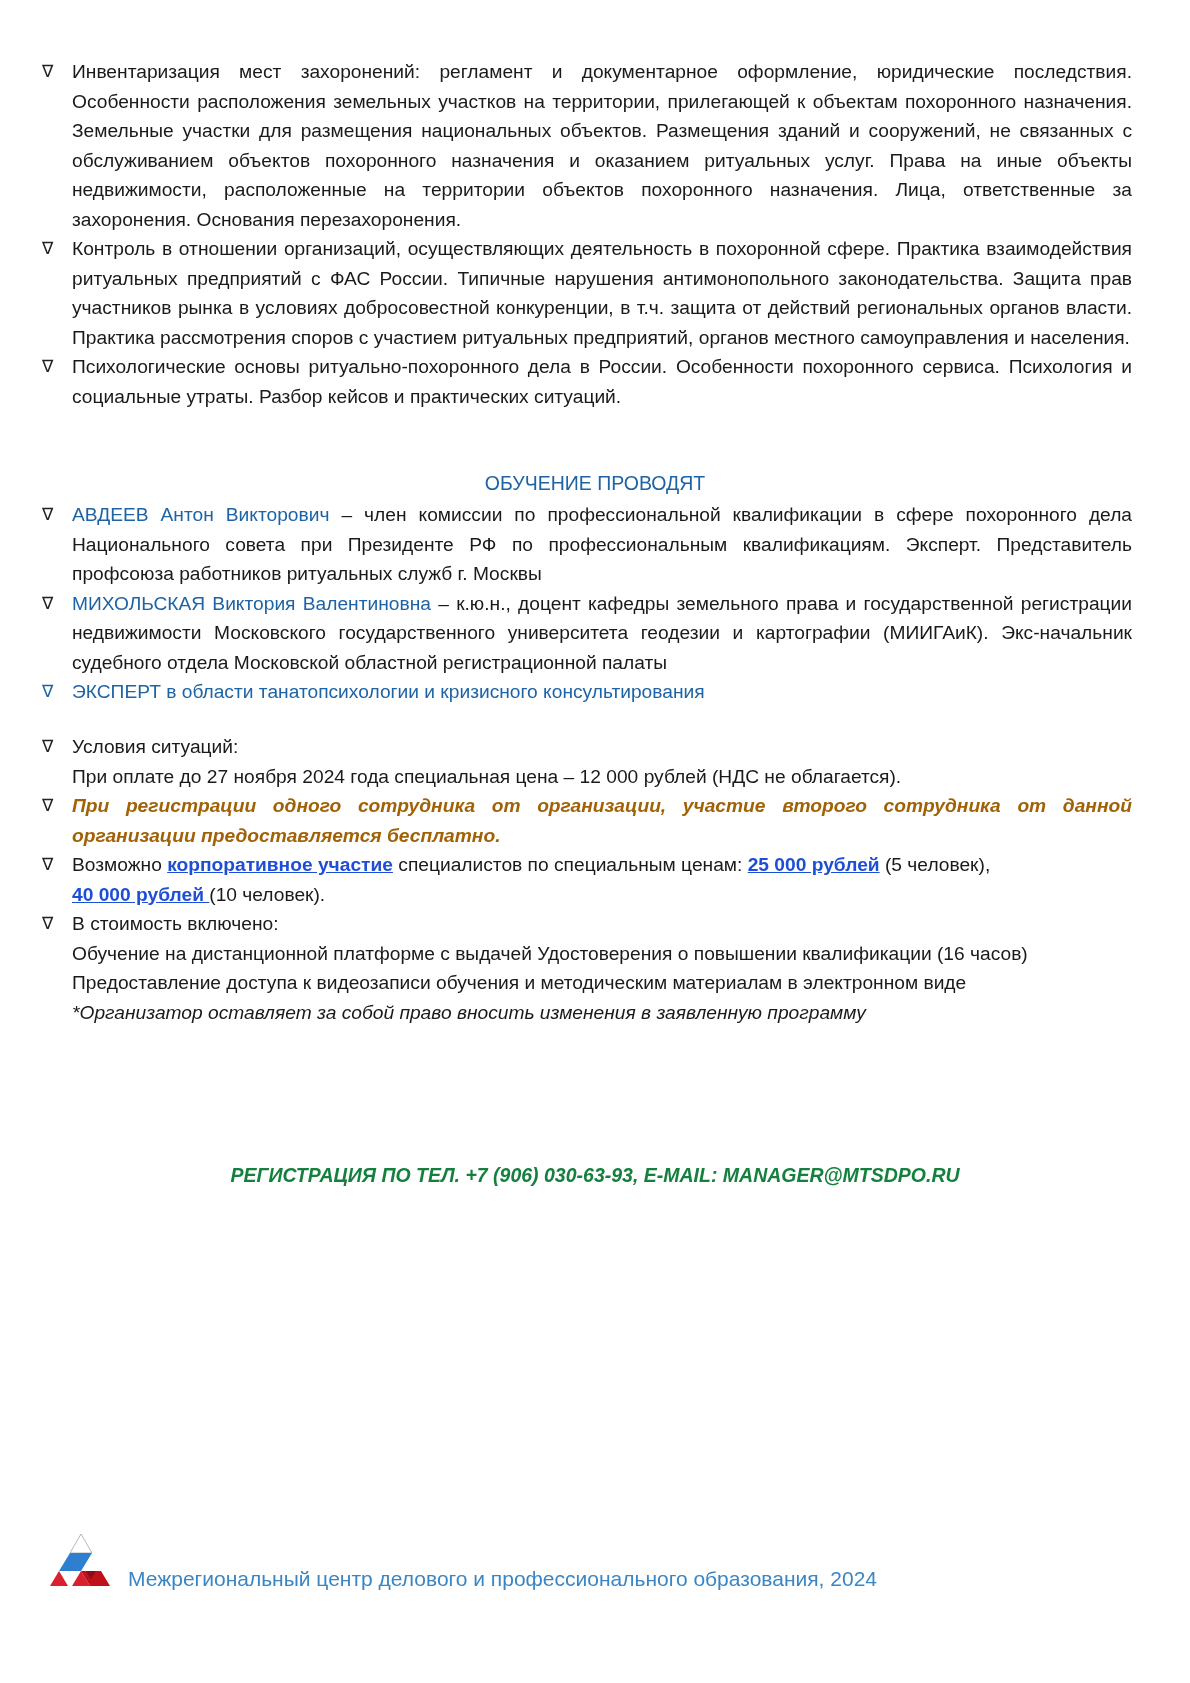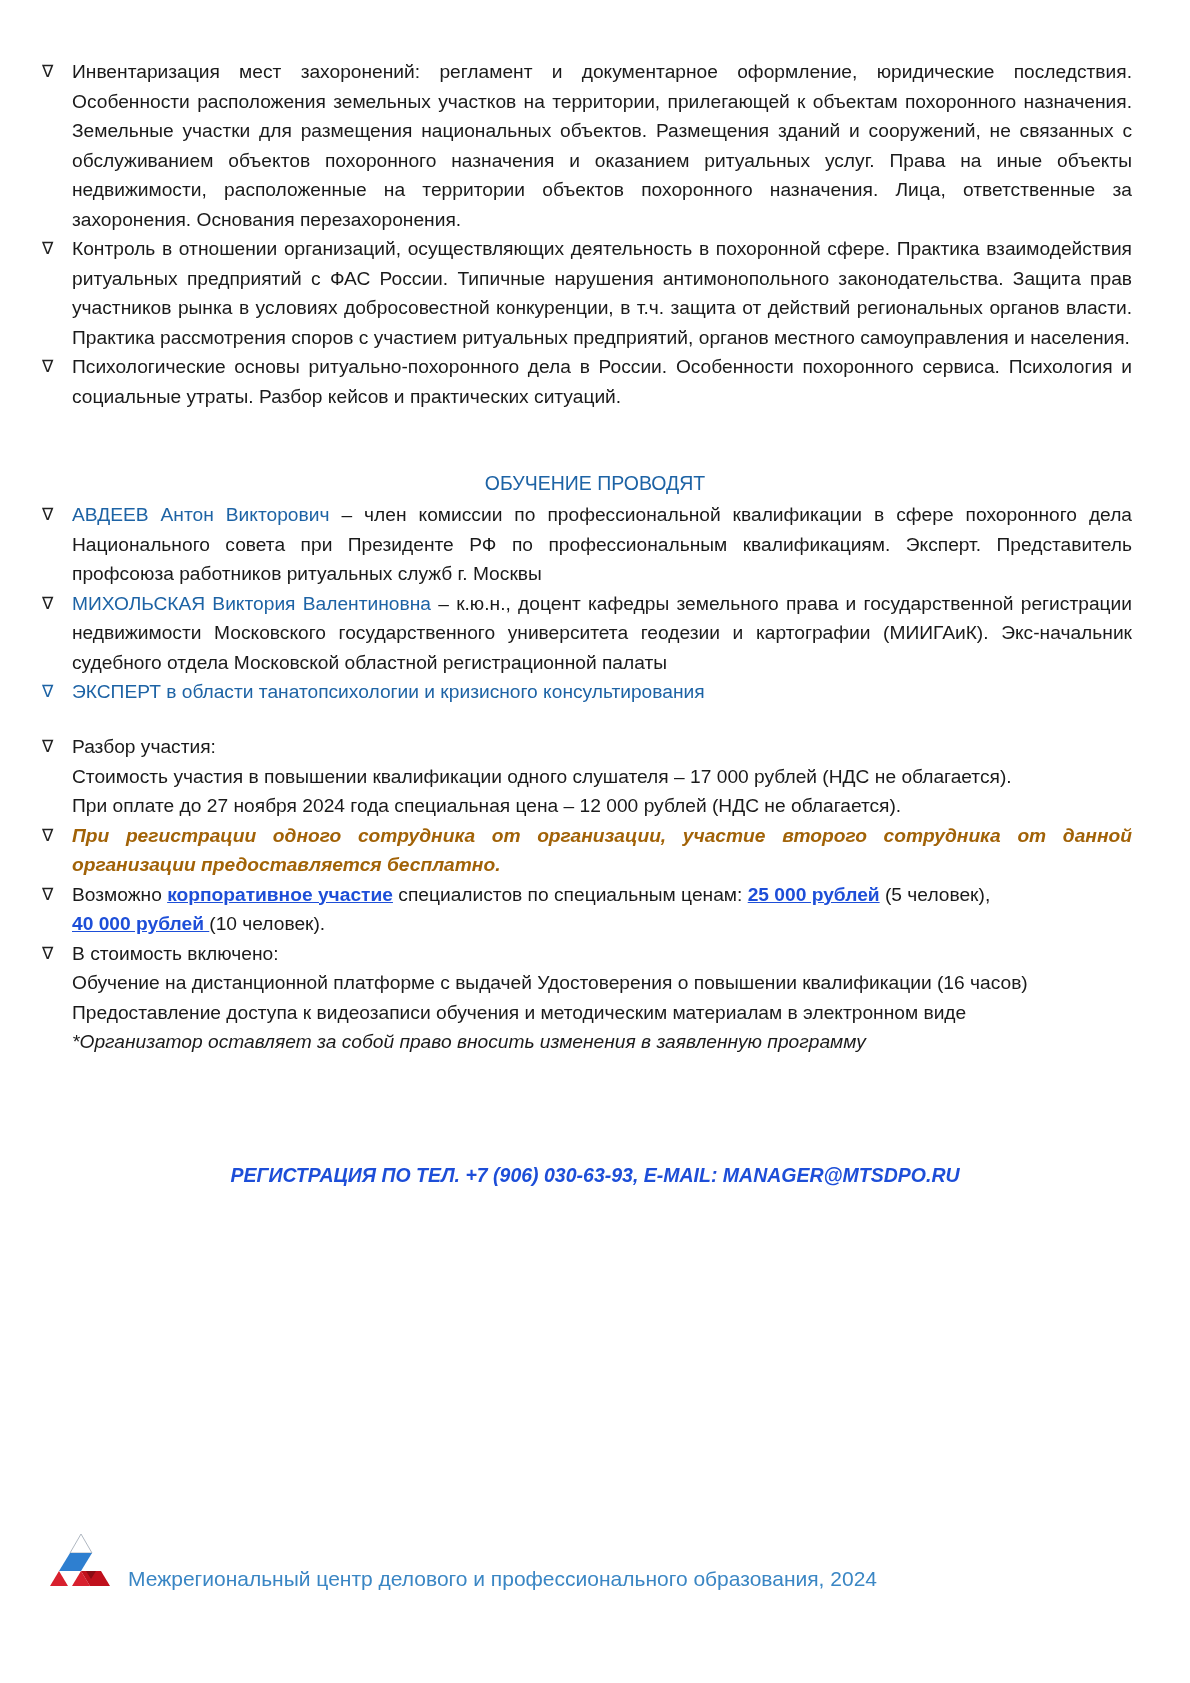--- a/index.html
+++ b/index.html
@@ -17,21 +17,21 @@
   .red-text { color: #a16207; font-weight: bold; font-style: italic; }
   .link { color: #1d4ed8; font-weight: bold; text-decoration: underline; }
   .plain { text-align: left; }
   .i { font-style: italic; }
   .heading {
     position: absolute; left: 0; width: 1190px; text-align: center;
     color: #1d63a5; font-weight: normal; font-size: 19.5px; top: 472px;
   }
   .contact {
     position: absolute; left: 0; width: 1190px; text-align: center; top: 1164px;
-    color: #1d4ed8; font-weight: bold; font-style: italic; font-size: 19.5px;
+    color: #15803d; font-weight: bold; font-style: italic; font-size: 19.5px;
   }
   .footer { position: absolute; left: 50px; top: 1530px; height: 60px; }
   .footer-text {
     position: absolute; left: 128px; top: 1567px; color: #3a86c4;
     font-size: 21px; white-space: nowrap;
   }
 </style>
 </head>
 <body>
 
@@ -65,22 +65,21 @@
     </div>
     <div class="item">
       <span class="bullet blue">∇</span>
       <span class="blue-text">ЭКСПЕРТ в области танатопсихологии и кризисного консультирования</span>
     </div>
   </div>
 
   <div class="list" style="top:732px;">
     <div class="item plain">
       <span class="bullet">∇</span>
-      <div class="b">Разбор участия:</div>
-      <div><span>Стоимость участия в повышении квалификации одного слушателя – </span><span class="b">17 000 рублей</span><span> (НДС не облагается).</span></div>
+      <div class="b">Условия ситуаций:</div>
       <div><span>При оплате до </span><span class="b">27 ноября 2024 года</span><span> специальная цена – </span><span class="b">12 000 рублей</span><span> (НДС не облагается).</span></div>
     </div>
     <div class="item">
       <span class="bullet">∇</span>
       <span class="red-text">При регистрации одного сотрудника от организации, участие второго сотрудника от данной организации предоставляется бесплатно.</span>
     </div>
     <div class="item plain">
       <span class="bullet">∇</span>
       <span class="b">Возможно </span><span class="link">корпоративное участие</span><span class="b"> специалистов по специальным ценам: </span><span class="link">25 000 рублей</span><span> (5 человек),</span><br><span class="link">40 000 рублей </span><span>(10 человек).</span>
     </div>

